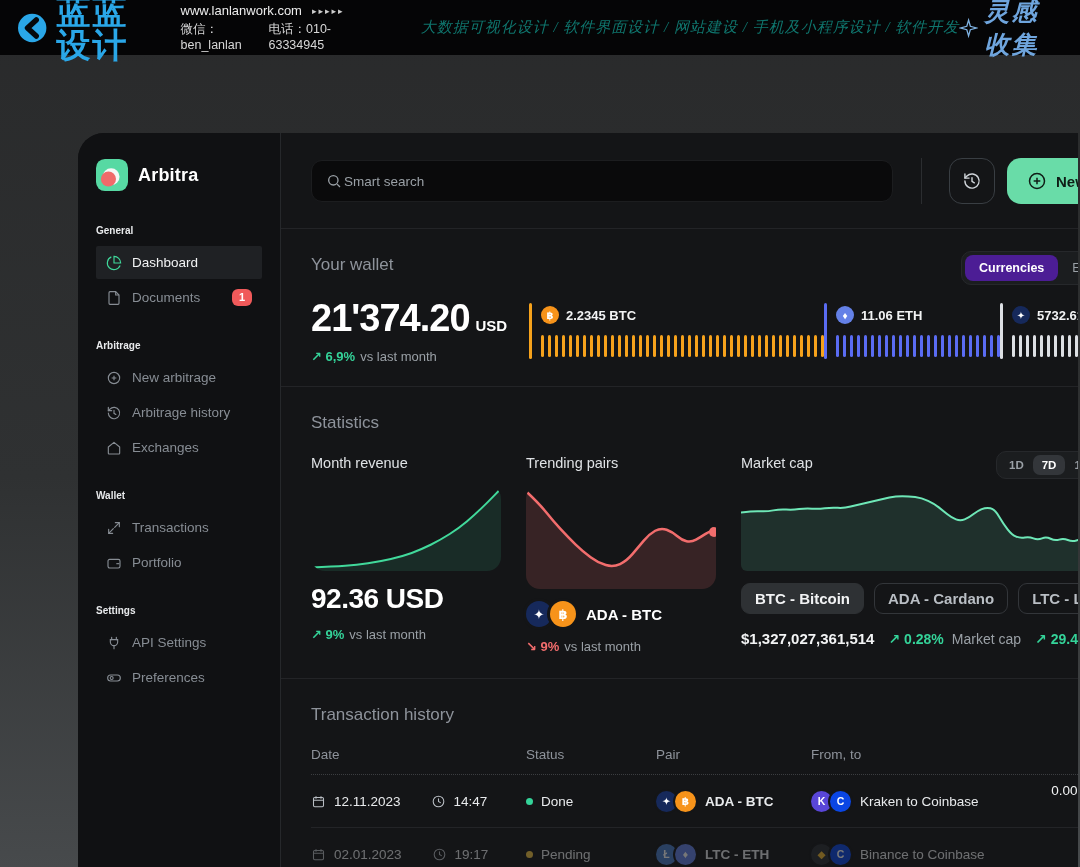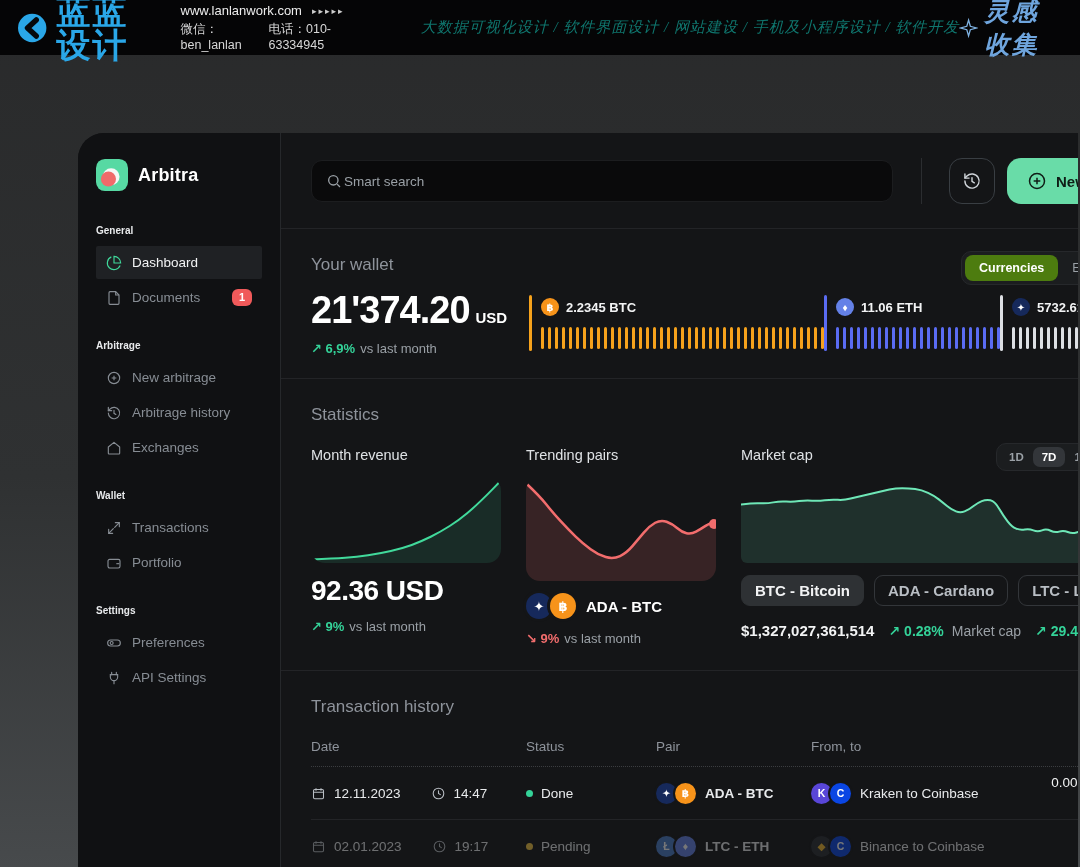--- a/index.html
+++ b/index.html
@@ -62,40 +62,40 @@
   .icon-btn svg { width:20px; height:20px; }
   .new-btn { margin-left:12px; height:46px; background:#69DCA8; border:none; border-radius:14px;
              display:flex; align-items:center; gap:9px; padding:0 20px; color:#0F1D16; font-size:15px;
              font-weight:bold; white-space:nowrap; cursor:pointer; }
   .new-btn svg { width:20px; height:20px; }
 
   .section { padding:26px 0 0 30px; border-bottom:1px solid #232427; position:relative; }
   .section-title { color:#8E939B; font-size:17px; }
 
   
-  .wallet-body { display:flex; margin-top:16px; padding-bottom:22px; }
+  .wallet-body { display:flex; margin-top:24px; padding-bottom:22px; }
   .balance-block { width:218px; flex-shrink:0; }
   .balance { color:#fff; font-size:38px; font-weight:bold; letter-spacing:-1px; line-height:1; }
   .balance .cur { font-size:15px; letter-spacing:0; margin-left:6px; }
   .change-line { display:flex; align-items:center; gap:5px; margin-top:12px; font-size:13px; color:#9AA0A6; }
   .chg-up { color:#34D399; font-weight:bold; }
   .chg-down { color:#F26D6D; font-weight:bold; }
   .holdings { display:flex; margin-top:4px; }
   .holding { position:relative; padding-left:12px; }
   .start-tick { position:absolute; left:0; top:0; width:3px; height:56px; border-radius:2px; }
   .holding-label { display:flex; align-items:center; gap:7px; height:24px; }
   .holding-amount { color:#F2F3F4; font-size:13px; font-weight:bold; white-space:nowrap; }
   .ticks { display:flex; gap:4px; margin-top:8px; }
   .tick { width:3px; height:22px; border-radius:1.5px; flex-shrink:0; }
   .coin { width:18px; height:18px; border-radius:50%; display:flex; align-items:center; justify-content:center;
           font-size:10px; font-weight:bold; flex-shrink:0; }
   .wallet-toggle { position:absolute; top:22px; left:680px; display:flex; background:#1B1D1F;
                    border:1px solid #26282b; border-radius:10px; padding:3px; white-space:nowrap; }
   .pill-opt { font-size:12.5px; color:#9AA0A6; padding:6px 14px; border-radius:8px; cursor:pointer; }
-  .pill-opt.active { background:#4d7c0f; color:#fff; font-weight:bold; }
+  .pill-opt.active { background:#4c1d95; color:#fff; font-weight:bold; }
 
   
   .stats-row { display:flex; gap:25px; margin-top:22px; padding-bottom:24px; }
   .stat-card { flex-shrink:0; position:relative; }
   .stat-label { color:#DFE2E5; font-size:14.5px; }
   .chart-box { position:relative; margin-top:14px; border-radius:14px; overflow:hidden; }
   .chart-box svg { display:block; }
   .stat-value { color:#fff; font-size:28px; font-weight:bold; margin-top:12px; letter-spacing:-.5px; }
   .stat-change { display:flex; align-items:center; gap:5px; margin-top:12px; font-size:13px; color:#9AA0A6; }
   .pair-row { display:flex; align-items:center; gap:10px; margin-top:12px; }
@@ -247,37 +247,37 @@
                 <rect x="3" y="6.5" width="18" height="13" rx="2.5"></rect>
                 <path d="M15.5 13h4.5"></path>
               </svg>
             </span>
          <span class="nav-label">Portfolio</span>
 
        </div>
           <div class="nav-section-label">Settings</div>
           <div class="nav-item">
          <span class="icn">
-              <svg viewBox="0 0 24 24" fill="none" stroke="currentColor" stroke-width="1.7">
-                <rect x="2.5" y="7.5" width="19" height="9" rx="4.5"></rect>
-                <circle cx="8.5" cy="12" r="2.2"></circle>
-              </svg>
-            </span>
-         <span class="nav-label">Preferences</span>
-
-       </div>
-          <div class="nav-item">
-         <span class="icn">
               <svg viewBox="0 0 24 24" fill="none" stroke="currentColor" stroke-width="1.7" stroke-linecap="round">
                 <path d="M8.5 7V3.5M15.5 7V3.5"></path>
                 <path d="M6.5 7h11v3.5a5.5 5.5 0 0 1-11 0z"></path>
                 <path d="M12 16v4.5"></path>
               </svg>
             </span>
          <span class="nav-label">API Settings</span>
+
+       </div>
+          <div class="nav-item">
+         <span class="icn">
+              <svg viewBox="0 0 24 24" fill="none" stroke="currentColor" stroke-width="1.7">
+                <rect x="2.5" y="7.5" width="19" height="9" rx="4.5"></rect>
+                <circle cx="8.5" cy="12" r="2.2"></circle>
+              </svg>
+            </span>
+         <span class="nav-label">Preferences</span>
 
        </div>
         </nav>
     </aside>
 
     <main class="main">
 
       <div class="topbar">
         <div class="search">
           <span class="icn">

